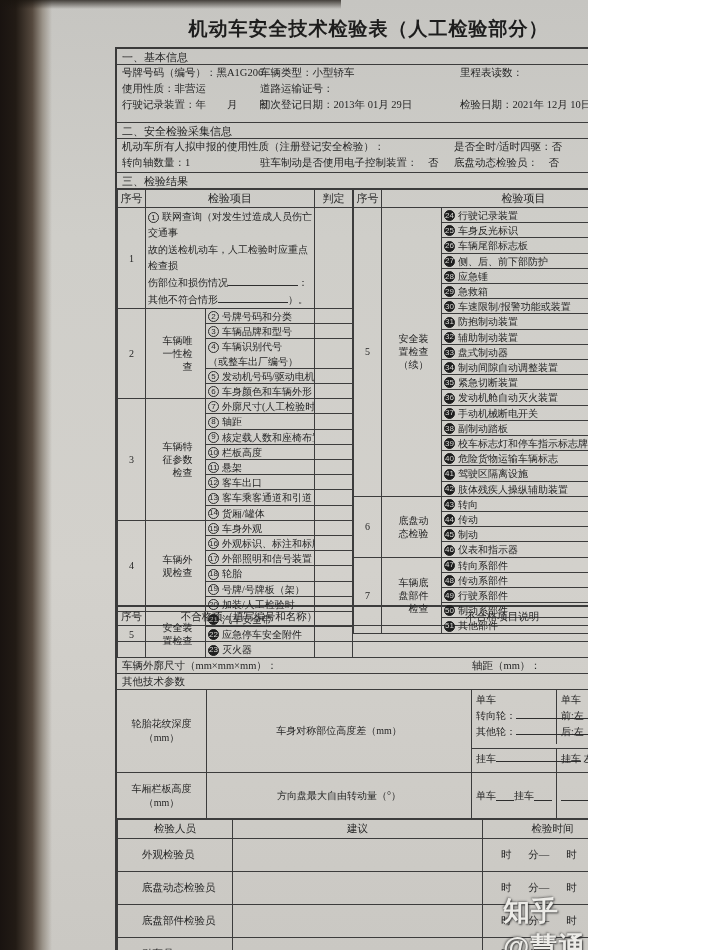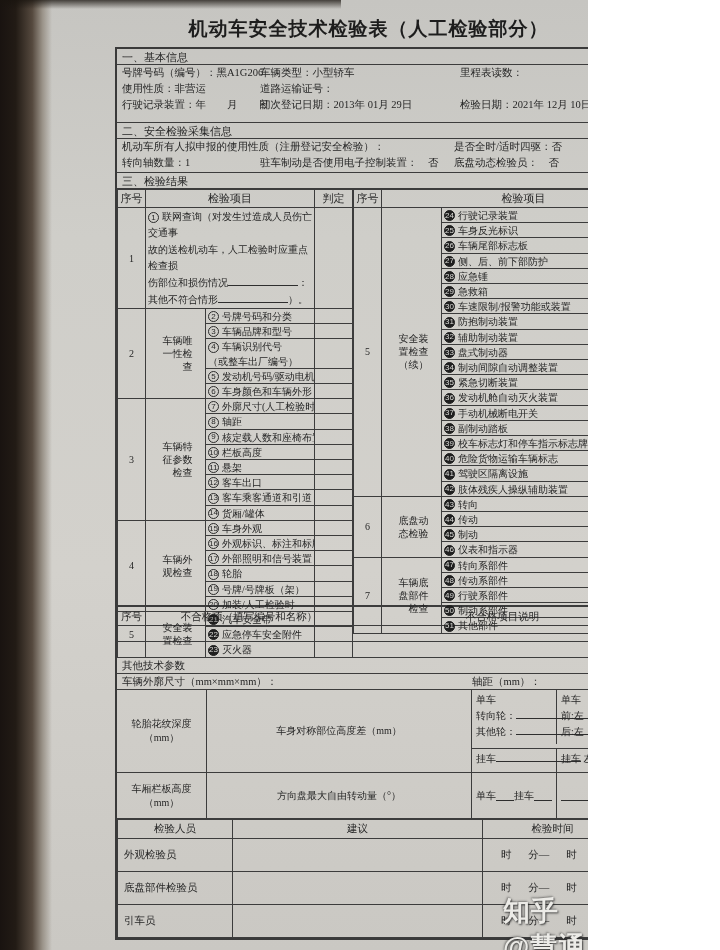--- a/index.html
+++ b/index.html
@@ -47,21 +47,21 @@
   .otherrow{position:relative;font-size:10.5px;line-height:16px;height:16px;padding-left:5px;border-bottom:1px solid #3c3c3c;box-sizing:border-box;white-space:nowrap;}
   .grid4{display:grid;grid-template-columns:90px 265px 85px 1fr;border-bottom:1px solid #3c3c3c;font-size:10px;}
   .g-cell{border-right:1px solid #3c3c3c;padding:2px 4px;box-sizing:border-box;}
   .g-cell.last{border-right:none;}
   .g-label{display:flex;align-items:center;justify-content:center;text-align:center;}
   .g-line{line-height:16px;white-space:nowrap;}
   .rowsep{border-top:1px solid #3c3c3c;}
   .perstbl{width:100%;border-bottom:1px solid #3c3c3c;}
   .perstbl td{font-size:10.5px;height:30px;}
   .perstbl tr.hd td{height:16px;text-align:center;}
-  .pname{padding-left:6px;}
+  .pname{padding-left:24px;}
   .ptime-in{display:flex;justify-content:space-evenly;width:100%;}
   .watermark{position:absolute;left:503px;top:893px;font-family:"Liberation Sans","DejaVu Sans",sans-serif;
       font-weight:bold;font-size:27px;letter-spacing:1px;color:#ecebe7;
       text-shadow:1px 1px 2px rgba(40,40,40,.85),-1px -1px 2px rgba(40,40,40,.45);}
 </style>
 </head>
 <body>
 
 <div class="stage">
   <div class="band-left"></div>
@@ -397,26 +397,26 @@
           </tr>
           <tr>
             <td></td>
             <td></td>
             <td></td>
             <td></td>
           </tr>
         </tbody>
     </table>
 
-    <div class="otherrow">其他技术参数</div>
-
     <div class="otherrow">
       <span>车辆外廓尺寸（mm×mm×mm）：</span>
       <span class="abs335" style="left:355px;">轴距（mm）：</span>
     </div>
+
+    <div class="otherrow">其他技术参数</div>
 
     <div class="grid4" style="height:82px;">
       <div class="g-cell g-label" style="grid-row:1/3;">轮胎花纹深度（mm）</div>
       <div class="g-cell" id="tire-lines" style="height:54px;">
           <div class="g-line">单车</div>
           <div class="g-line">转向轮：<span class="blank" style="width:120px"></span></div>
           <div class="g-line">其他轮：<span class="blank" style="width:120px"></span></div>
         </div>
       <div class="g-cell g-label" style="grid-row:1/3;">车身对称部位高度差（mm）</div>
       <div class="g-cell last" id="sym-lines" style="height:54px;">
@@ -458,44 +458,57 @@
               <div class="ptime-in">
                 <span>时</span>
                 <span>分—</span>
                 <span>时</span>
                 <span>分</span>
               </div>
             </td>
             <td></td>
           </tr>
           <tr>
-            <td class="pname">底盘部件检验员</td>
+            <td class="pname">底盘动态检验员</td>
             <td></td>
             <td>
               <div class="ptime-in">
                 <span>时</span>
                 <span>分—</span>
                 <span>时</span>
                 <span>分</span>
               </div>
             </td>
             <td></td>
           </tr>
           <tr>
-            <td class="pname">引车员</td>
+            <td class="pname">底盘部件检验员</td>
             <td></td>
             <td>
               <div class="ptime-in">
                 <span>时</span>
                 <span>分—</span>
                 <span>时</span>
                 <span>分</span>
               </div>
             </td>
             <td></td>
           </tr>
+          <tr>
+            <td class="pname">引车员</td>
+            <td></td>
+            <td>
+              <div class="ptime-in">
+                <span>时</span>
+                <span>分—</span>
+                <span>时</span>
+                <span>分</span>
+              </div>
+            </td>
+            <td></td>
+          </tr>
         </tbody>
     </table>
 
   </div>
 
   <div class="watermark">知乎 @慧通信息</div>
 </div>
 
 </body></html>

